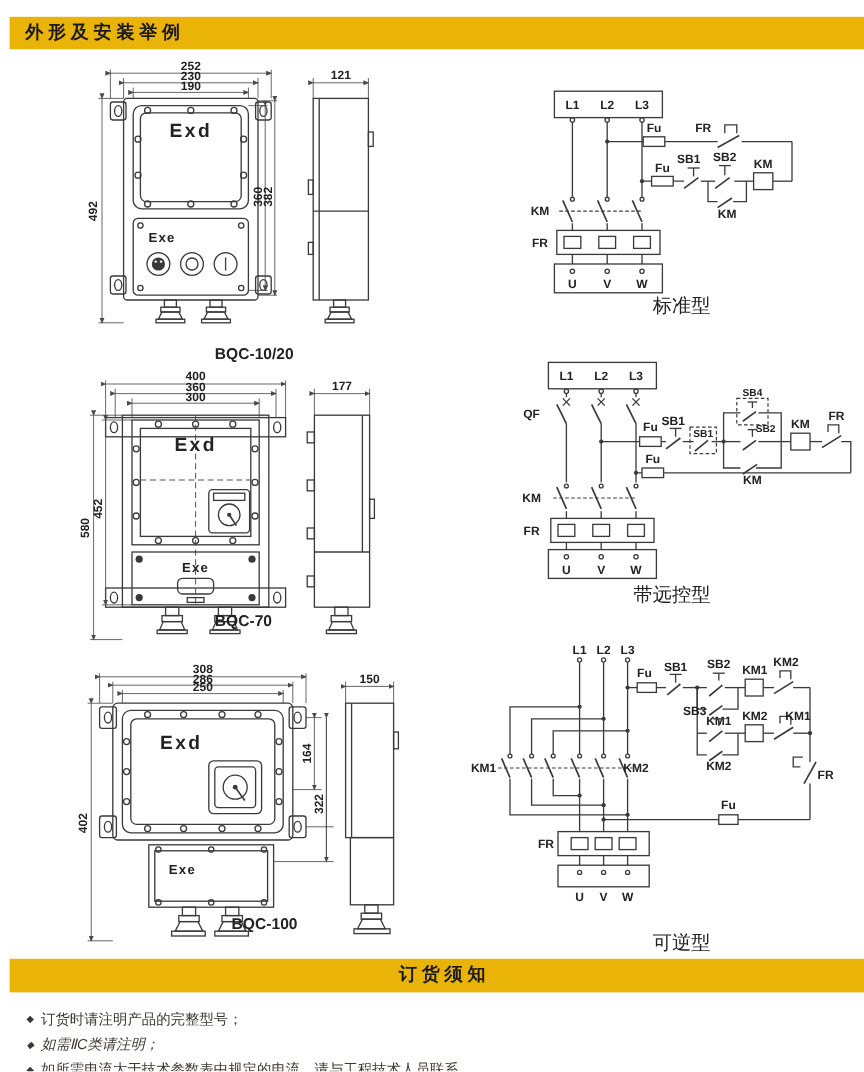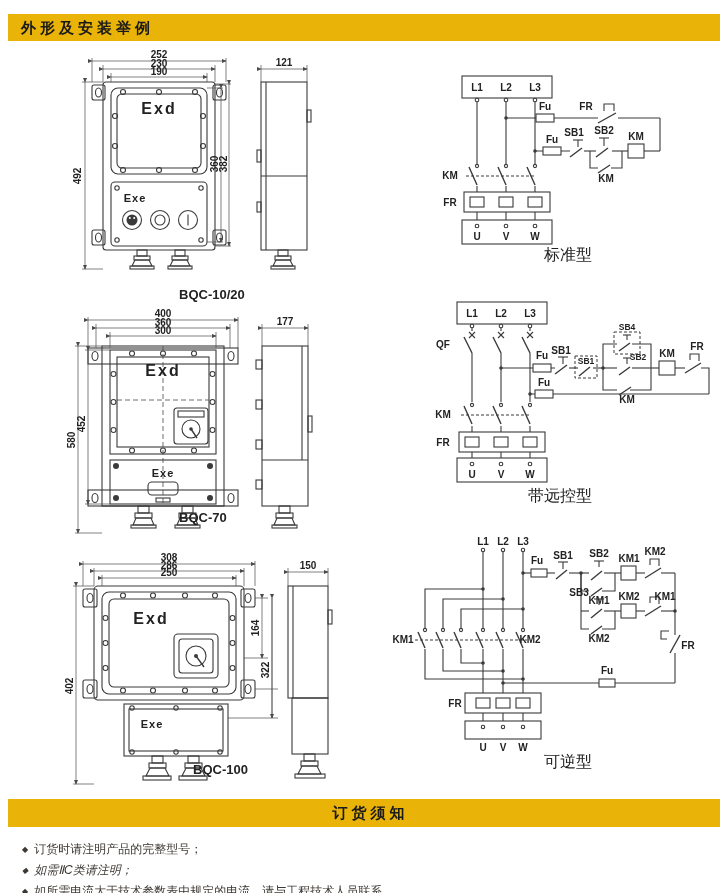--- a/index.html
+++ b/index.html
@@ -665,21 +665,21 @@
       <text class="mk" x="285" y="116" text-anchor="start">FR</text>
       <line class="st" x1="272" y1="120" x2="272" y2="150"></line>
 
       <line class="st" x1="272" y1="150" x2="212" y2="150"></line>
       <rect class="wh" x="196" y="146" width="16" height="8"></rect>
       <text class="mk" x="204" y="141">Fu</text>
       <line class="st" x1="196" y1="150" x2="100" y2="150"></line>
       <circle class="fl" cx="100" cy="150" r="1.8"></circle>
     </g>
   </svg>
-  <div class="capzh" style="left:518px;top:752px;width:100px;">可逆型</div>
+  <div class="capzh" style="left:518px;top:776px;width:100px;">可逆型</div>
 
   <div class="secbar" style="top:799px;height:28px;">
     <span class="t" style="line-height:28px;text-align:center;">订货须知</span>
   </div>
   <div class="note" style="top:841px;">
     <span class="b">◆</span><span>订货时请注明产品的完整型号；</span>
   </div>
   <div class="note" style="top:862px;font-style:italic;">
     <span class="b">◆</span><span>如需ⅡC类请注明；</span>
   </div>

